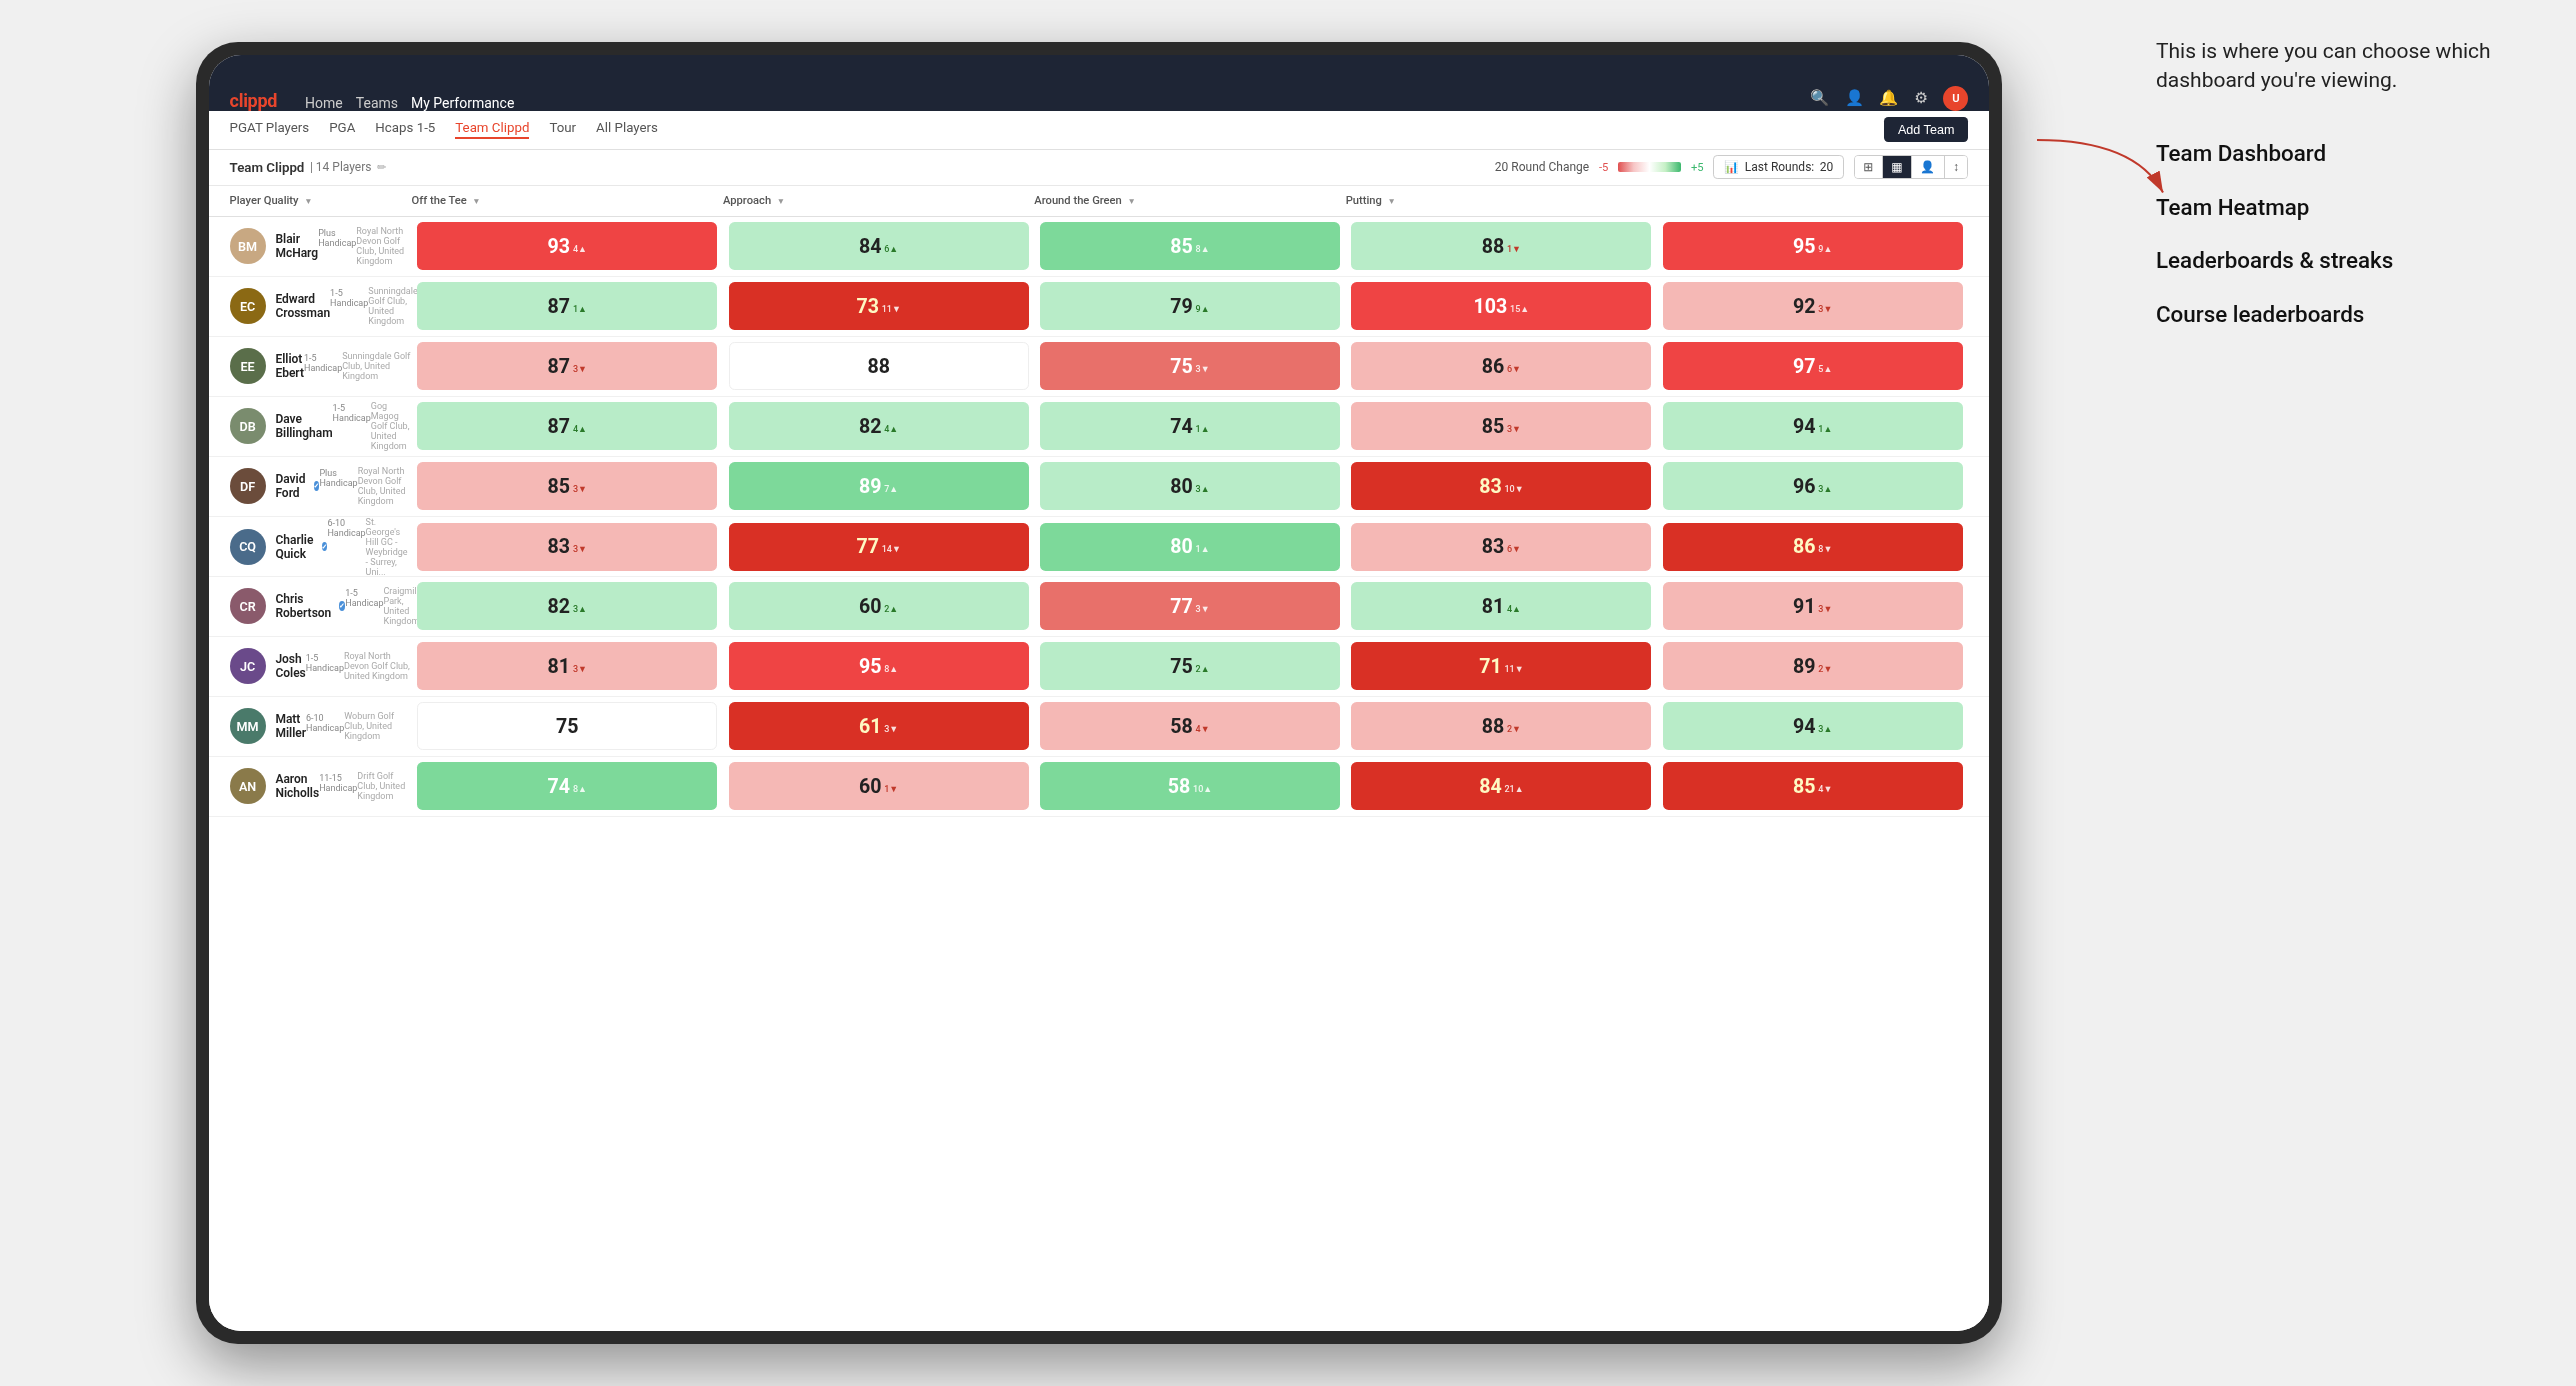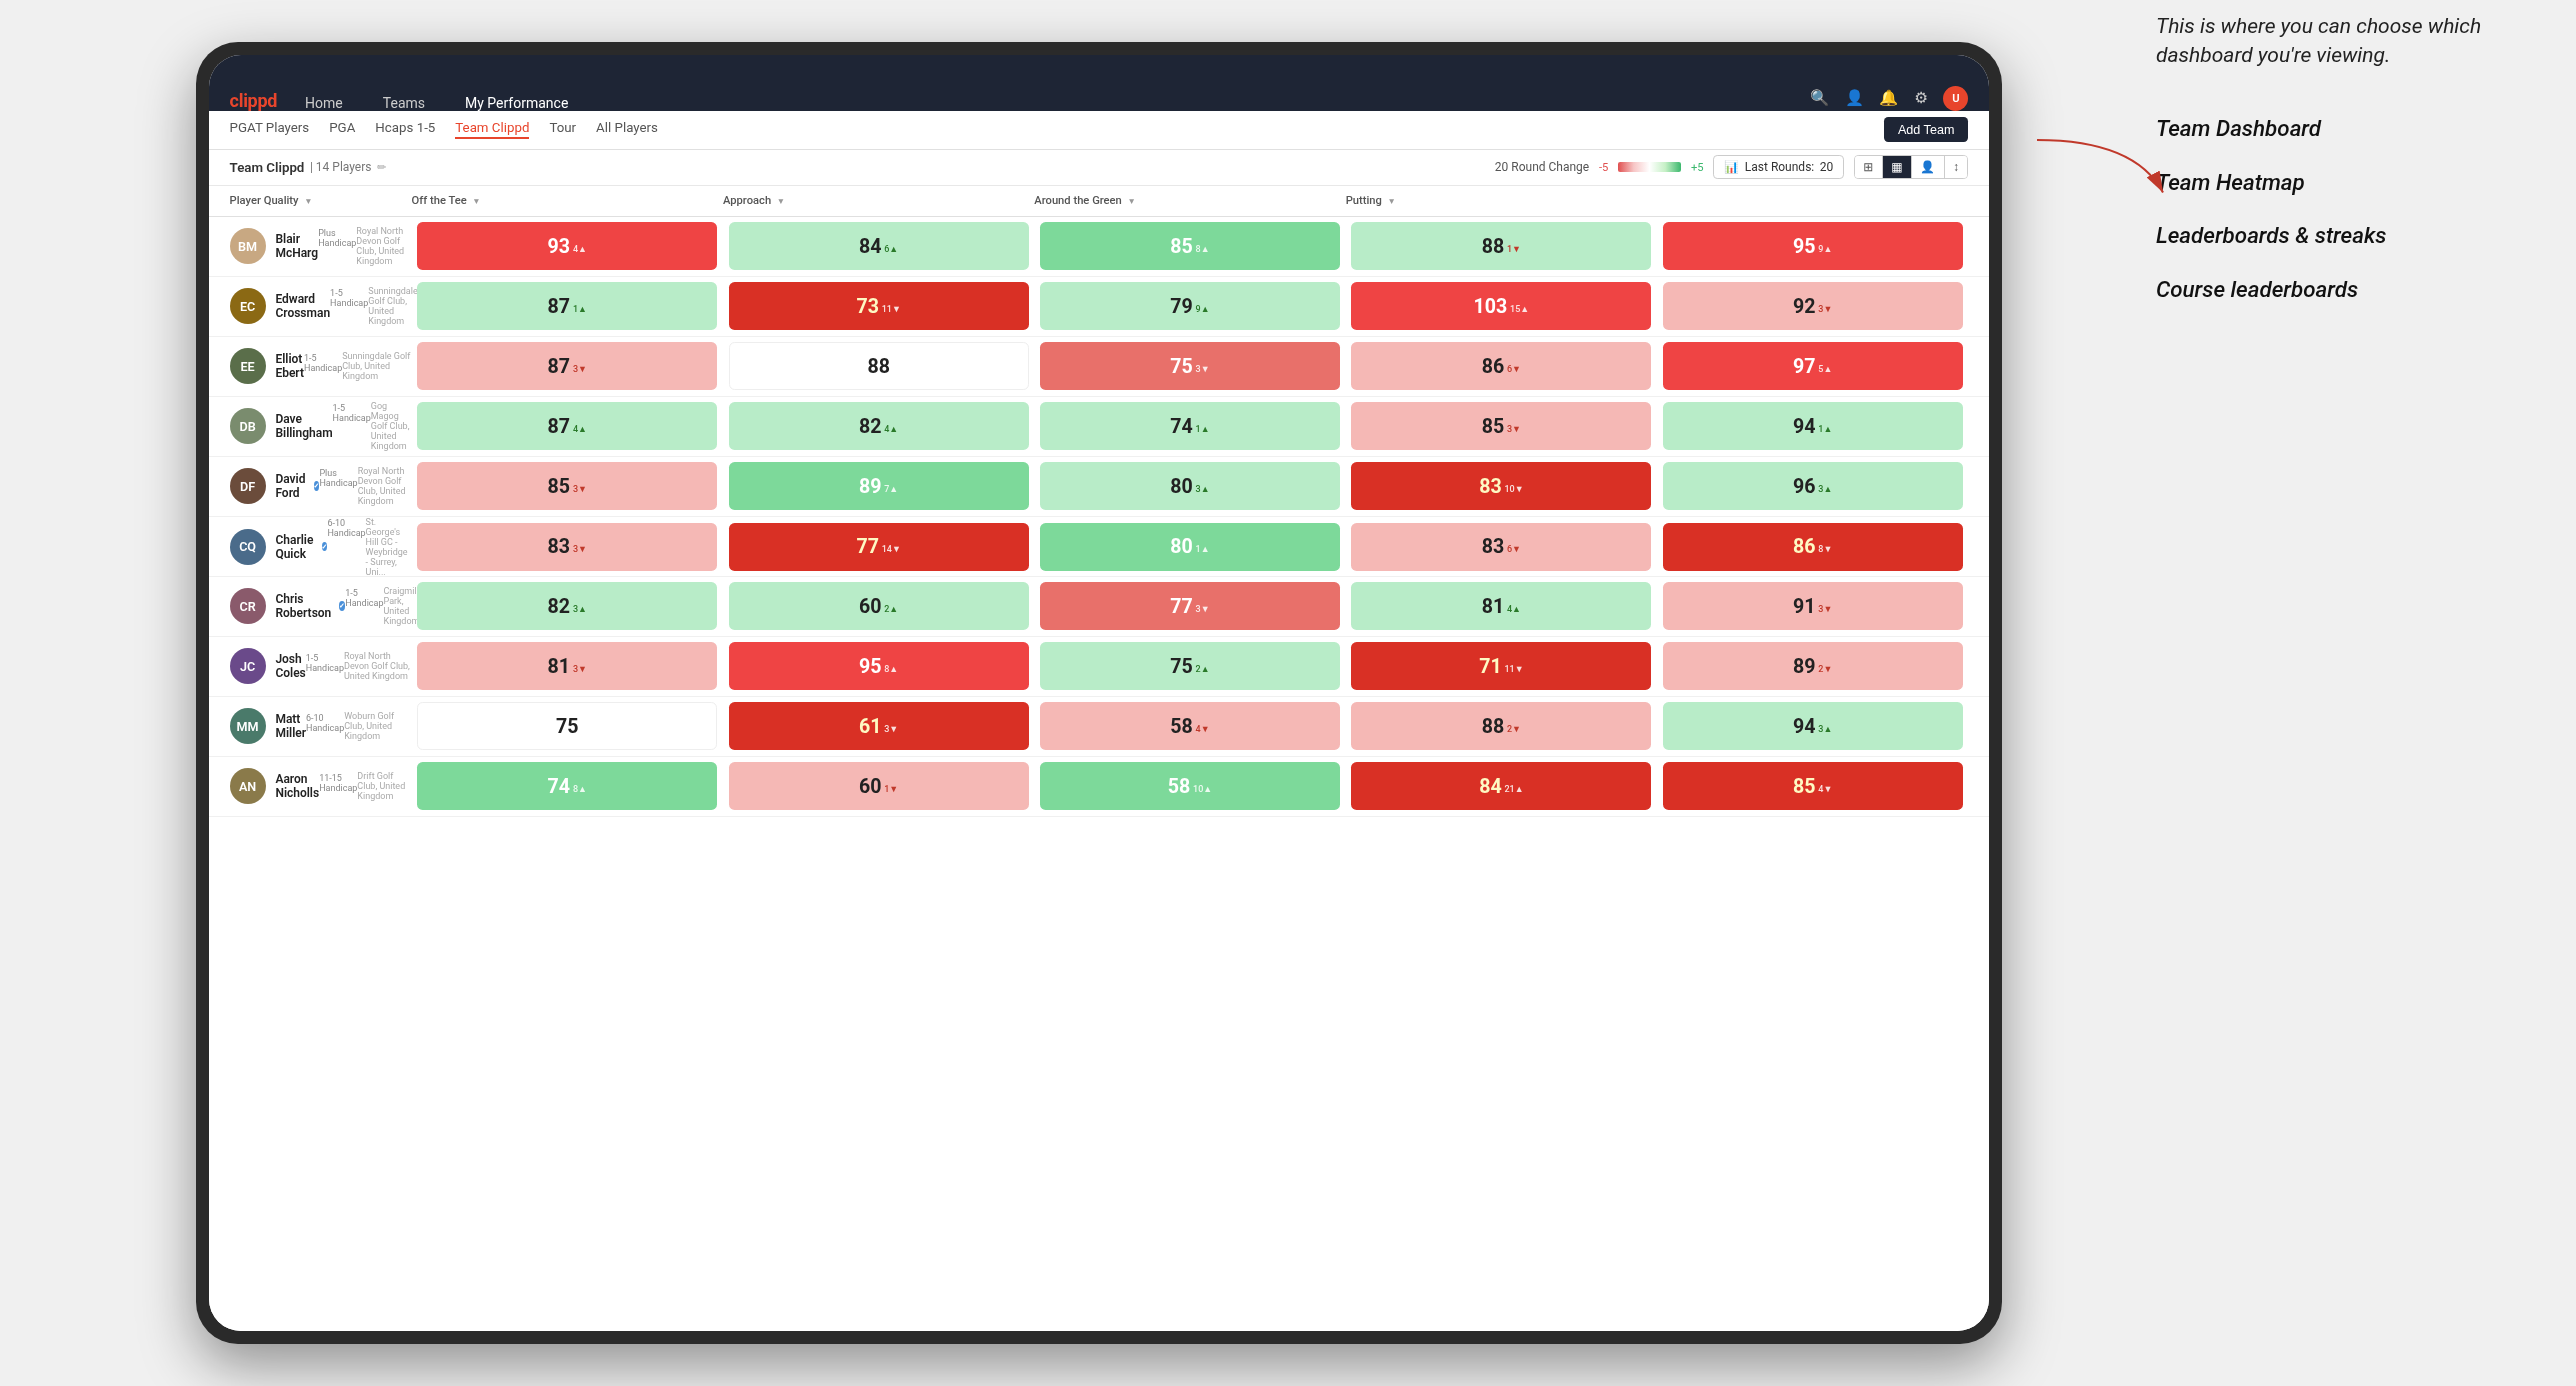--- a/index.html
+++ b/index.html
@@ -8,27 +8,26 @@
       font-family: -apple-system, BlinkMacSystemFont, 'Segoe UI', Roboto, sans-serif;
       width: 2576px;
       height: 1386px;
       overflow: hidden;
       position: relative;
     }
 
     
     .annotation-area {
       position: absolute;
-      top: 12px;
+      top: 37px;
       right: 56px;
       width: 364px;
       font-size: 19.6px;
       line-height: 1.4;
       color: #222;
-      font-style: italic;
     }
     .annotation-area .annotation-text {
       font-size: 21px;
       margin-bottom: 42px;
     }
     .annotation-area .menu-items {
       margin-top: 26px;
     }
     .annotation-area .menu-item {
       font-size: 22.4px;
@@ -79,21 +78,21 @@
     }
     .navbar-logo {
       color: #e8452c;
       font-size: 18px;
       font-weight: 700;
       margin-right: 28px;
       letter-spacing: -0.3px;
     }
     .navbar-links {
       display: flex;
-      gap: 40px;
+      gap: 13px;
       flex: 1;
     }
     .navbar-link {
       color: #ccc;
       font-size: 14px;
       cursor: pointer;
     }
     .navbar-link.active {
       color: #fff;
     }

